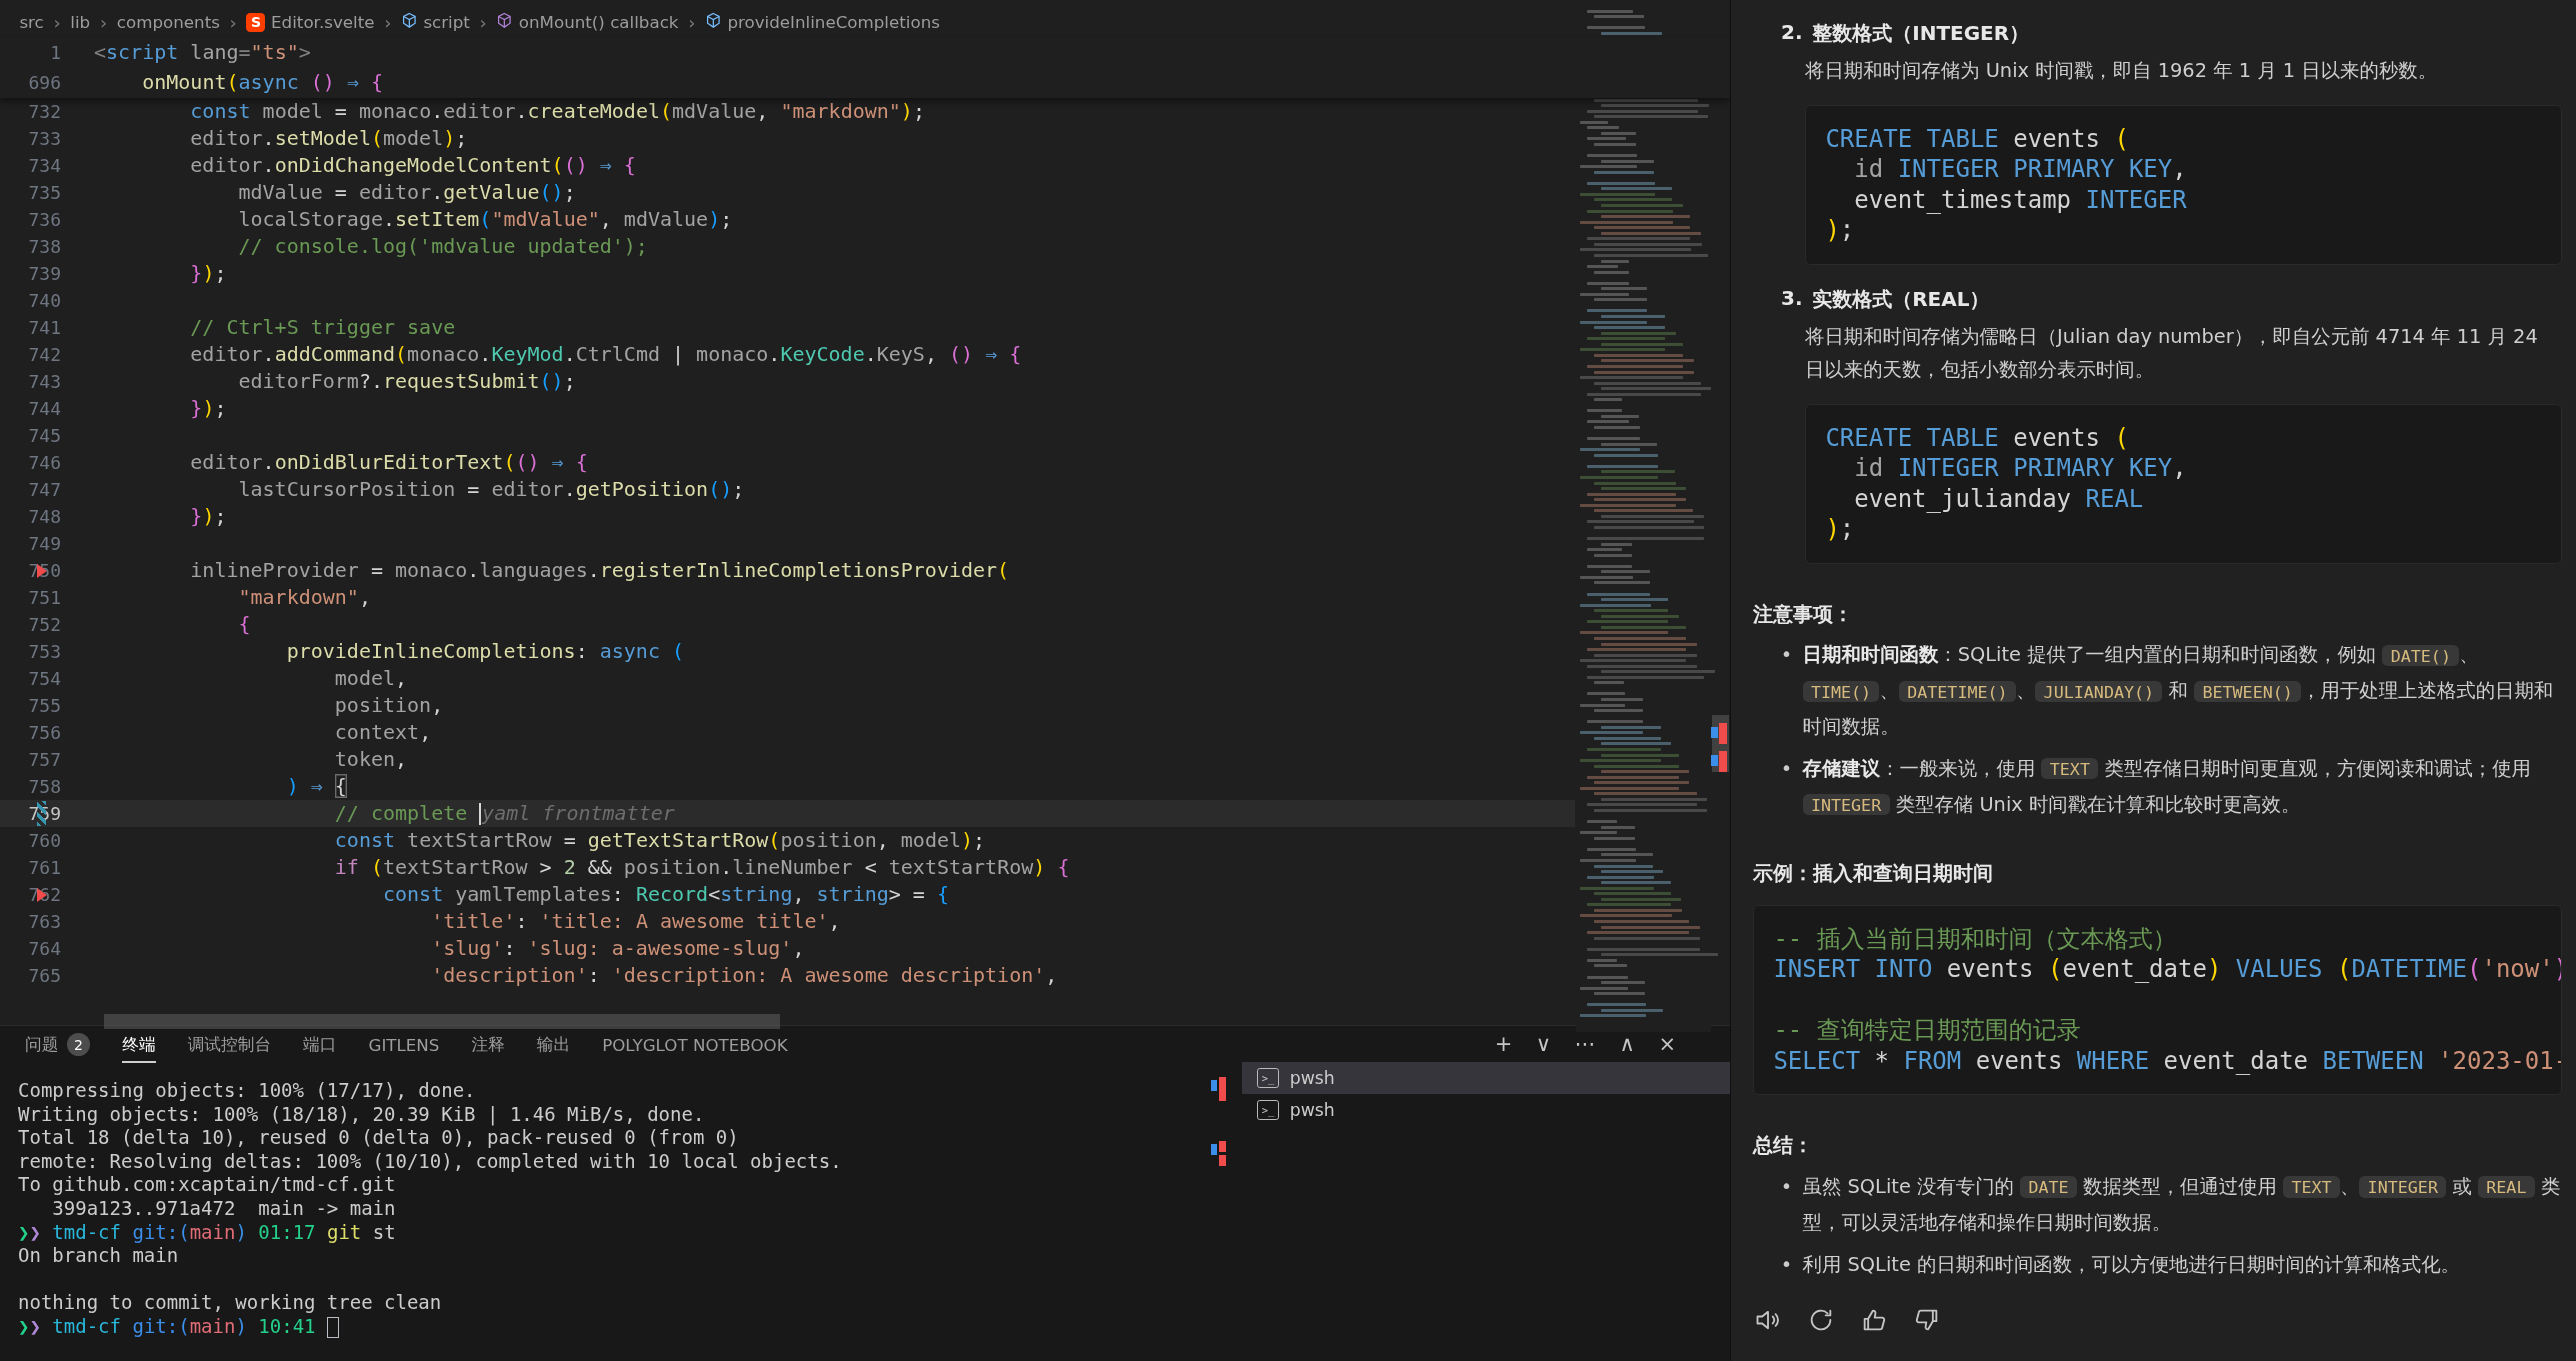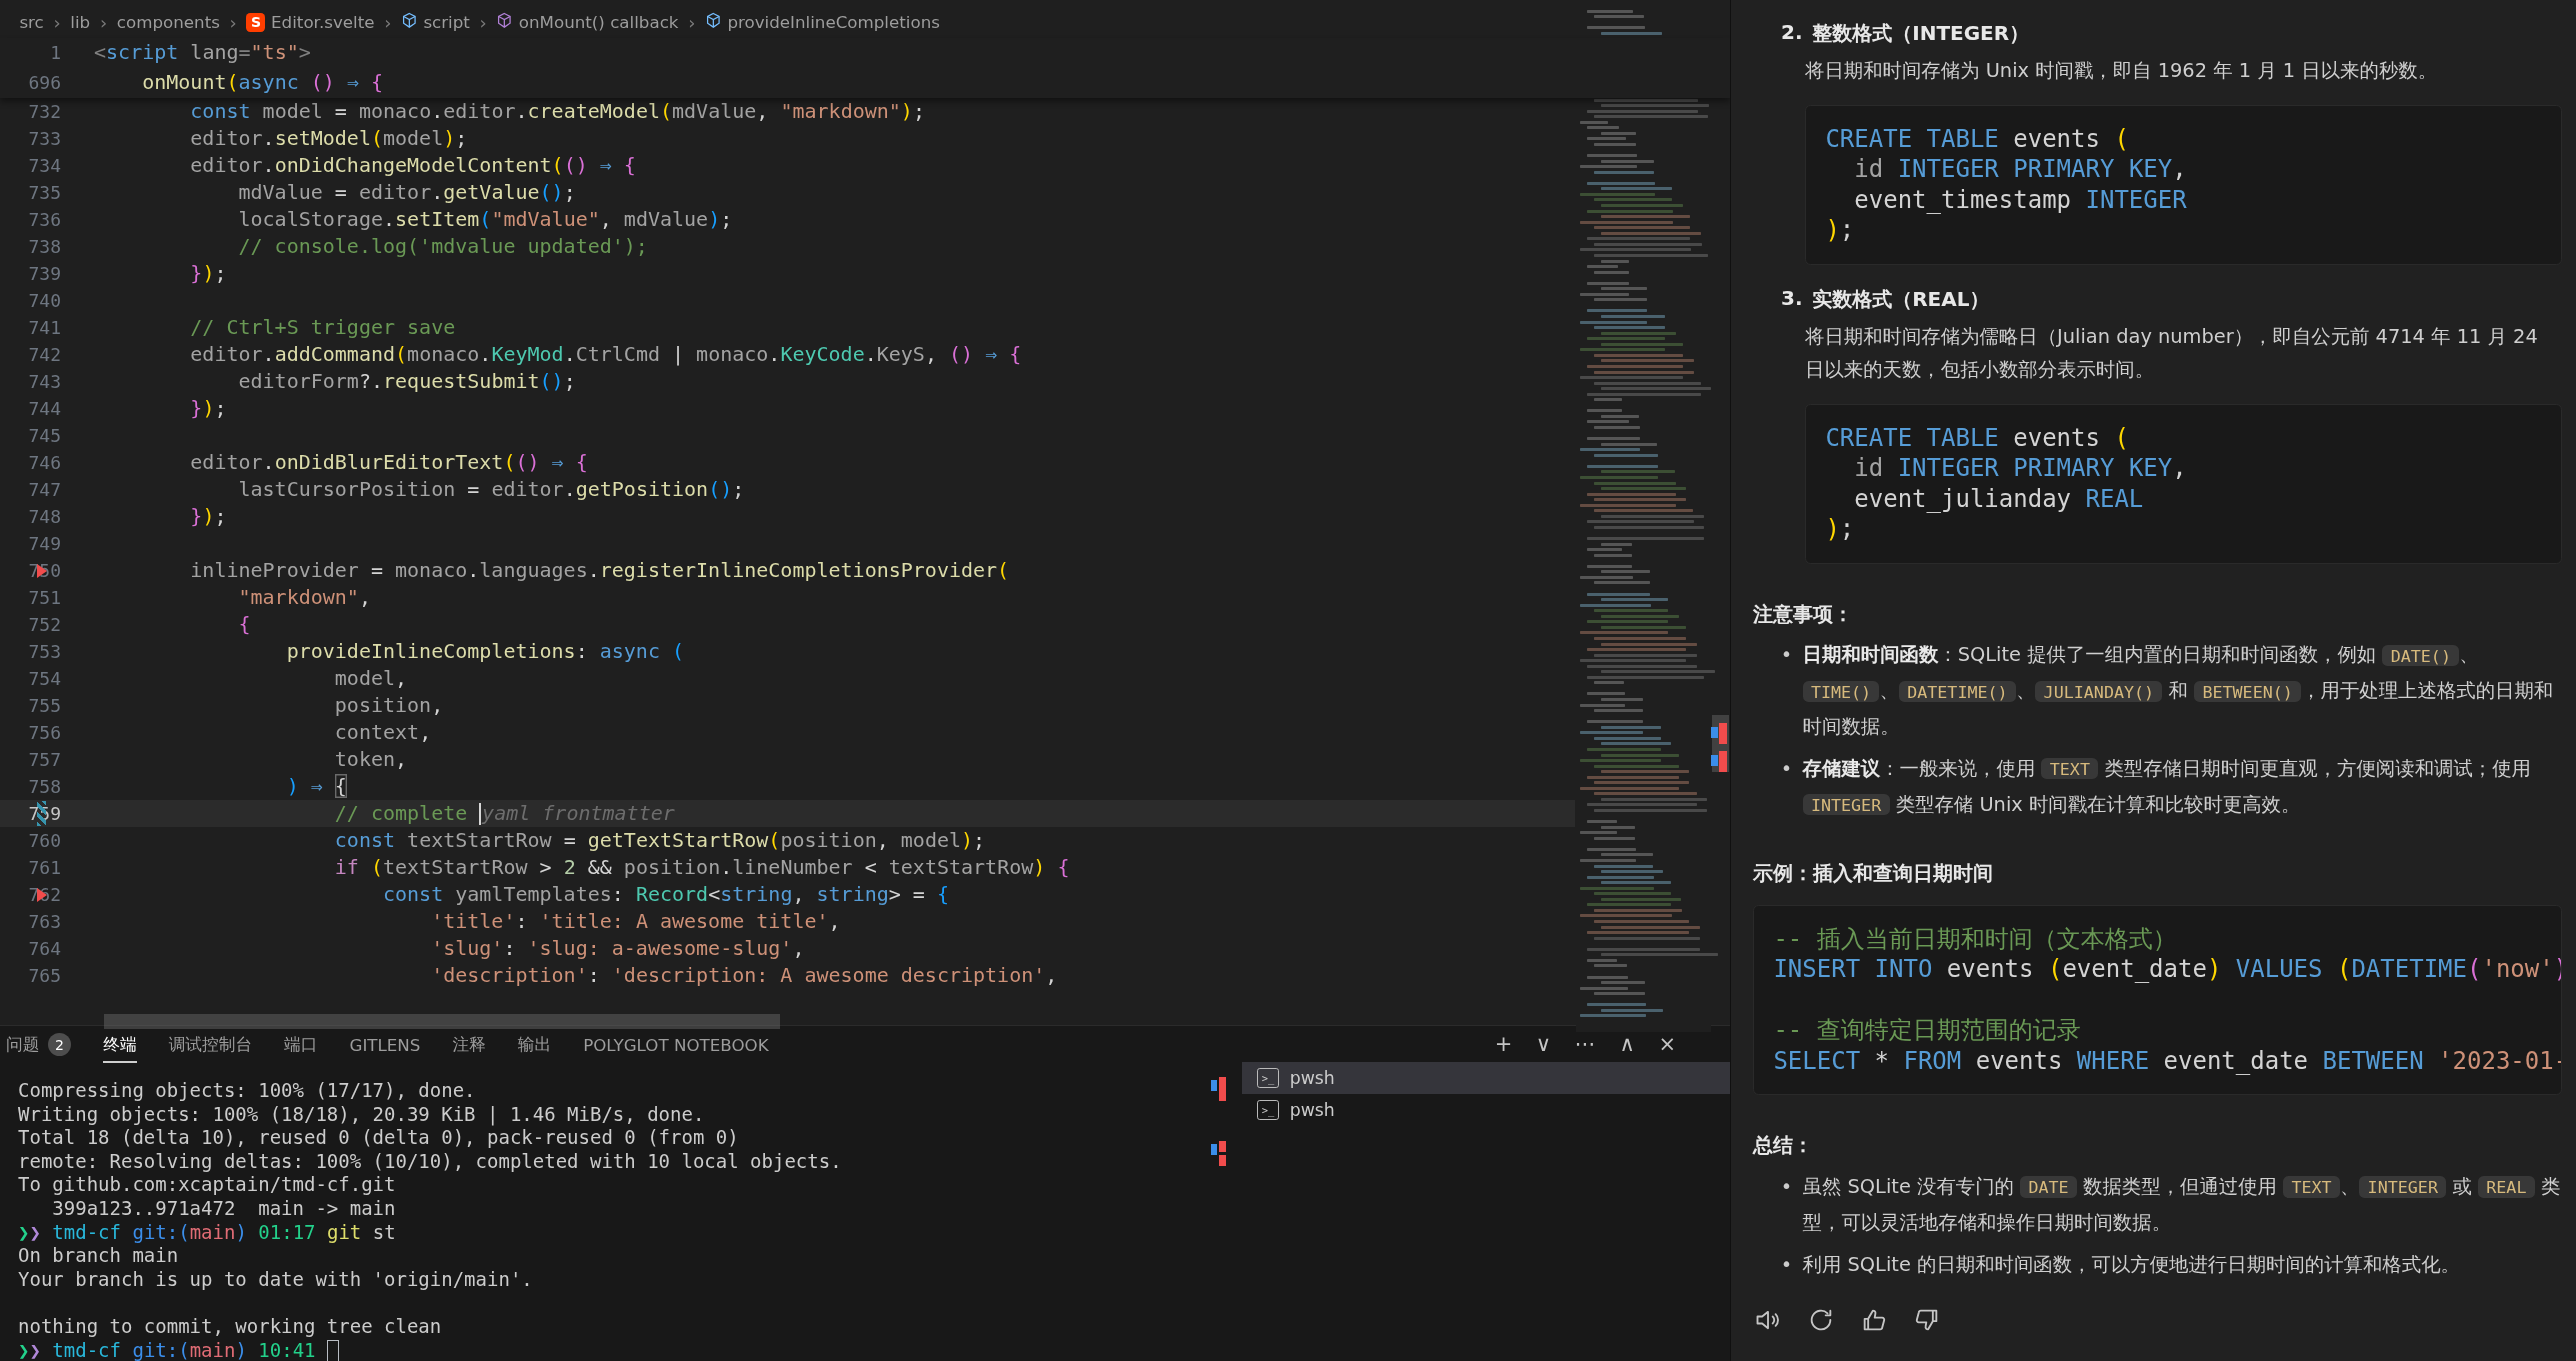--- a/index.html
+++ b/index.html
@@ -37,21 +37,21 @@
       background:repeating-linear-gradient(45deg,#3794ad 0 3.5px,rgba(0,0,0,0) 3.5px 7px);}
   #minimap{position:absolute;right:19.4px;top:0;width:135px;height:1025px;background:#1f1f1f;z-index:4;}
   #vscroll{position:absolute;right:0;top:0;width:19.4px;height:1025px;z-index:4;}
   #vthumb{position:absolute;left:1.4px;top:708px;width:16.7px;height:57px;background:rgba(121,121,121,.38);}
   .ovr{position:absolute;}
   #hthumb{position:absolute;left:104px;top:1007px;width:676px;height:15.3px;background:rgba(121,121,121,.4);z-index:6;}
   .mm-ln{position:absolute;height:2.8px;border-radius:0.7px;}
   
   #panel{position:absolute;left:0;top:1025px;width:1730px;height:336px;background:#181818;
       border-top:0.7px solid #2b2b2b;overflow:hidden;}
-  #panel-tabs{display:flex;align-items:center;height:37px;padding-left:6px;gap:32px;font-size:16.7px;color:#9d9d9d;}
+  #panel-tabs{display:flex;align-items:center;height:37px;padding-left:25px;gap:32px;font-size:16.7px;color:#9d9d9d;}
   .ptab{display:flex;align-items:center;gap:8.3px;height:100%;cursor:pointer;}
   .ptab.active{color:#ffffff;box-shadow:inset 0 -2.1px 0 #cfcfcf;justify-content:flex-end;}
   .badge{background:#4d4d4d;color:#fff;font-size:14px;min-width:23.6px;height:23.6px;border-radius:11.8px;
       display:inline-flex;align-items:center;justify-content:center;}
   #panel-actions{position:absolute;right:54px;top:5.6px;display:flex;gap:23.6px;color:#c5c5c5;font-size:21px;}
   #panel-actions span{cursor:pointer;}
   #term{position:absolute;left:18px;top:53px;}
   pre.tline{margin:0;font-family:"DejaVu Sans Mono",monospace;font-size:19px;line-height:23.6px;color:#cccccc;}
   .c-g{color:#23d18b}.c-pu{color:#b088d8}.c-cy{color:#29b8db}.c-bl{color:#3b8eea}
   .c-rd{color:#e06c75}.c-yw{color:#dede6b}
@@ -534,21 +534,20 @@
       </div>
     <div id="term">
         <pre class="tline"><span class="c-t">Compressing objects: 100% (17/17), done.</span></pre>
         <pre class="tline"><span class="c-t">Writing objects: 100% (18/18), 20.39 KiB | 1.46 MiB/s, done.</span></pre>
         <pre class="tline"><span class="c-t">Total 18 (delta 10), reused 0 (delta 0), pack-reused 0 (from 0)</span></pre>
         <pre class="tline"><span class="c-t">remote: Resolving deltas: 100% (10/10), completed with 10 local objects.</span></pre>
         <pre class="tline"><span class="c-t">To github.com:xcaptain/tmd-cf.git</span></pre>
         <pre class="tline"><span class="c-t">   399a123..971a472  main -&gt; main</span></pre>
         <pre class="tline"><span class="c-g">❯</span><span class="c-pu">❯</span><span class="c-t"> </span><span class="c-cy">tmd-cf</span><span class="c-t"> </span><span class="c-bl">git:(</span><span class="c-rd">main</span><span class="c-bl">)</span><span class="c-t"> </span><span class="c-g">01:17</span><span class="c-t"> </span><span class="c-yw">git</span><span class="c-t"> st</span></pre>
         <pre class="tline"><span class="c-t">On branch main</span></pre>
-        <pre class="tline"><span class="c-t">Your branch is up to date with 'origin/main'.</span></pre>
         <pre class="tline"> </pre>
         <pre class="tline"><span class="c-t">nothing to commit, working tree clean</span></pre>
         <pre class="tline"><span class="c-g">❯</span><span class="c-pu">❯</span><span class="c-t"> </span><span class="c-cy">tmd-cf</span><span class="c-t"> </span><span class="c-bl">git:(</span><span class="c-rd">main</span><span class="c-bl">)</span><span class="c-t"> </span><span class="c-g">10:41</span><span class="c-t"> </span><span class="cursor-block"></span></pre>
       </div>
     <div id="term-deco">
       <div class="ovr" style="left:0;top:2.8px;width:6.2px;height:11px;background:#3b8eea"></div>
       <div class="ovr" style="left:7.6px;top:0;width:7.6px;height:23.6px;background:#f14c4c"></div>
       <div class="ovr" style="left:0;top:67px;width:6.2px;height:11px;background:#3b8eea"></div>
       <div class="ovr" style="left:7.6px;top:64px;width:7.6px;height:11px;background:#f14c4c"></div>
       <div class="ovr" style="left:7.6px;top:78px;width:7.6px;height:11px;background:#f14c4c"></div>

